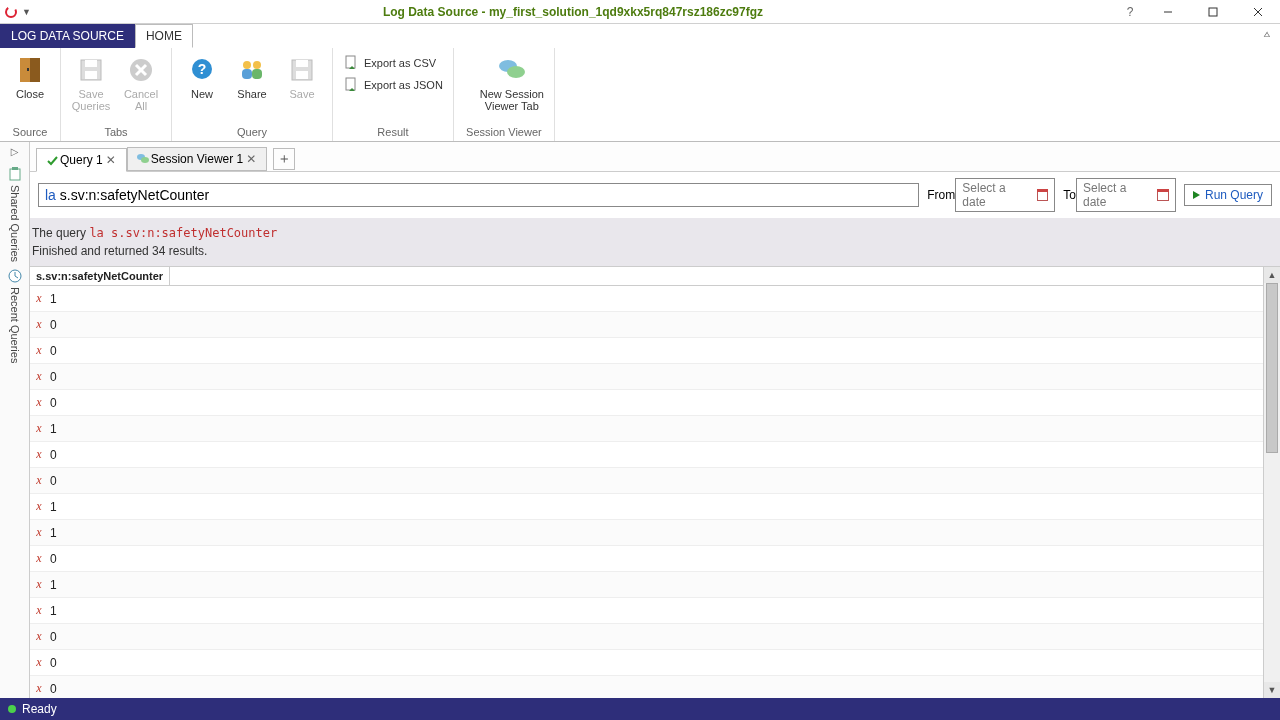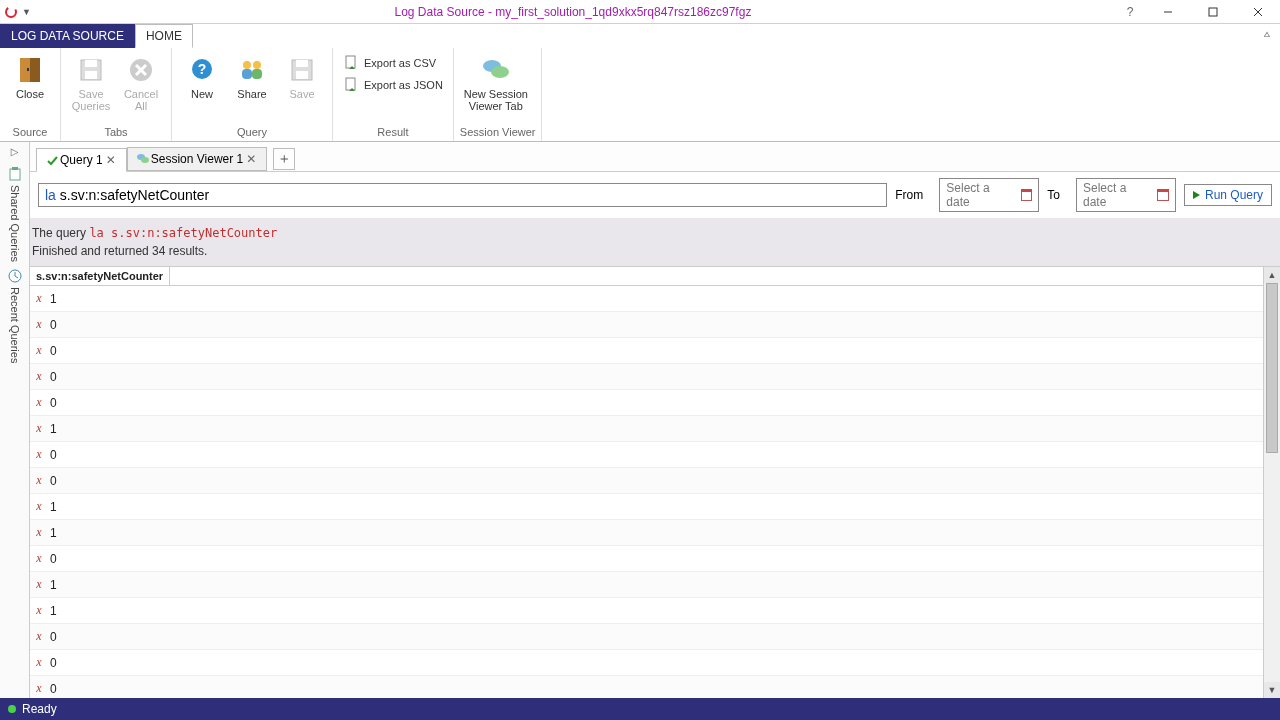--- a/index.html
+++ b/index.html
@@ -1,54 +1,54 @@
 <!DOCTYPE html>
 <html><head>
 <meta charset="utf-8">
 <style>
   * { box-sizing: border-box; margin: 0; padding: 0; font-family: "Segoe UI", Tahoma, sans-serif; }
   html, body { width: 1280px; height: 720px; overflow: hidden; background: #fff; }
   .titlebar { height: 24px; background: #fff; display: flex; align-items: center; font-size: 12px; border-bottom: 1px solid #d0d0d0; }
   .titlebar .qat { display: flex; align-items: center; gap: 4px; padding-left: 4px; }
-  .titlebar .title { flex: 1; text-align: center; color: #a21caf; }
+  .titlebar .title { flex: 1; text-align: center; color: #4d7c0f; font-weight: bold; }
   .titlebar .win-btns { display: flex; }
   .titlebar .win-btn { width: 45px; height: 24px; display: flex; align-items: center; justify-content: center; font-size: 11px; color: #333; }
   .help-btn { width: 30px; text-align: center; color: #666; font-size: 12px; }
   .ribbon-tabs { display: flex; height: 24px; background: #fff; font-size: 12px; }
   .ribbon-tab { padding: 4px 10px; border: 1px solid transparent; display:flex; align-items:center;text-align:center; }
   .ribbon-tab.context { background: #2e2e7a; color: #fff; font-weight: 500; }
   .ribbon-tab.active { border: 1px solid #bcbcbc; border-bottom-color: #fff; background: #fff; color: #333; }
   .ribbon-collapse { margin-left: auto; padding: 4px 8px; color: #666; font-size: 10px; }
   .ribbon { height: 94px; background: #fff; border-bottom: 1px solid #bcbcbc; display: flex; font-size: 11px; }
   .ribbon-group { display: flex; flex-direction: column; border-right: 1px solid #e0e0e0; padding: 2px 6px 0 6px; }
   .ribbon-group .items { flex: 1; display: flex; align-items: flex-start; gap: 2px; }
   .ribbon-group .grp-label { text-align: center; color: #666; font-size: 11px; padding: 2px 0 3px 0; }
   .rb-btn-large { display: flex; flex-direction: column; align-items: center; justify-content: flex-start; width: 48px; padding-top: 4px; gap: 2px; color: #333; text-align: center; line-height: 12px; }
-  .rb-btn-large.wide { width: 72px; }
+  .rb-btn-large.wide { width: 72px; margin-left: 16px; }
   .rb-btn-large .ic { width: 32px; height: 32px; display:flex; align-items:center; justify-content:center; }
   .rb-btn-small { display:flex; align-items:center; gap:5px; height:22px; padding:0 4px; color:#333; }
   .rb-btn-small .ic { width:16px; height:16px; display:flex; align-items:center; justify-content:center; }
   .disabled { color:#aaa; }
   .workspace { display:flex; height: calc(720px - 24px - 24px - 94px - 22px); }
   .sidepanel { width:30px; border-right:1px solid #ccc; background:#fafafa; display:flex; flex-direction:column; align-items:center; padding-top:4px; gap:6px; }
   .sidepanel .chev { font-size:10px; color:#666; height:14px; }
   .sidepanel .sidetab { display:flex; flex-direction:column; align-items:center; gap:3px; font-size:11px; color:#444; cursor:default; }
   .sidepanel .sidetab .ic { width:16px; height:16px; display:flex; align-items:center; justify-content:center; }
   .sidepanel .sidetab .lbl { writing-mode: vertical-rl; }
   .main { flex:1; display:flex; flex-direction:column; }
   .tabstrip { height:30px; border-bottom:1px solid #ccc; display:flex; align-items:flex-end; padding-left:6px; gap:0; background:#fdfdfd; padding-top:4px;}
   .doctab { display:flex; align-items:center; gap:1px; padding:4px 8px; font-size:12px; border:1px solid #bcbcbc; border-bottom-color:#fff; background:#fff; position:relative; top:1px; }
   .doctab.inactive { background:#f0f0f0; border-bottom-color:#bcbcbc; top:0; }
   .doctab .close { color:#666; font-size:12px; padding:0 2px; }
   .doctab .ic { width:14px; height:14px; display:flex; align-items:center; justify-content:center; }
   .newtab { width:22px; height:22px; margin-left:6px; border:1px solid #bcbcbc; display:flex; align-items:center; justify-content:center; font-size:14px; color:#555; position:relative; top:-1px; }
   .querybar { display:flex; align-items:center; gap:8px; padding:6px 8px; font-size:12px; }
   .query-input { flex:1; border:1px solid #888; padding:3px 6px; font-family: Consolas, monospace; font-size:14px; }
   .query-input .kw { color:#1e5bbf; }
-  .date-pick { display:flex; align-items:center; gap:16px; }
+  .date-pick { display:flex; align-items:center; gap:0; }
   .date-box { border:1px solid #888; padding:2px 6px; display:flex; align-items:center; gap:18px; color:#777; font-size:12px; width:100px; justify-content:space-between; }
   .cal-icon { width:14px; height:12px; border:1px solid #b55; background:linear-gradient(#fff,#fff); position:relative; }
   .cal-icon::before { content:""; position:absolute; top:-1px; left:-1px; right:-1px; height:3px; background:#c44; }
   .run-btn { border:1px solid #888; padding:3px 8px; display:flex; align-items:center; gap:5px; color:#1e5bbf; font-size:12px; background:#fff; }
   .run-btn .tri { width:0; height:0; border-left:7px solid #1e8422; border-top:4px solid transparent; border-bottom:4px solid transparent; }
   .msgbar { background:#e9e7ec; padding:6px 2px; font-size:12px; color:#333; line-height:18px; }
   .msgbar .q { font-family: Consolas, monospace; color:#c02f2f; }
   .table-wrap { flex:1; display:flex; overflow:hidden; border-top:1px solid #ccc; }
   .table { flex:1; overflow:hidden; }
   .thead { display:flex; background:#fff; border-bottom:1px solid #ccc; font-size:11px; }

